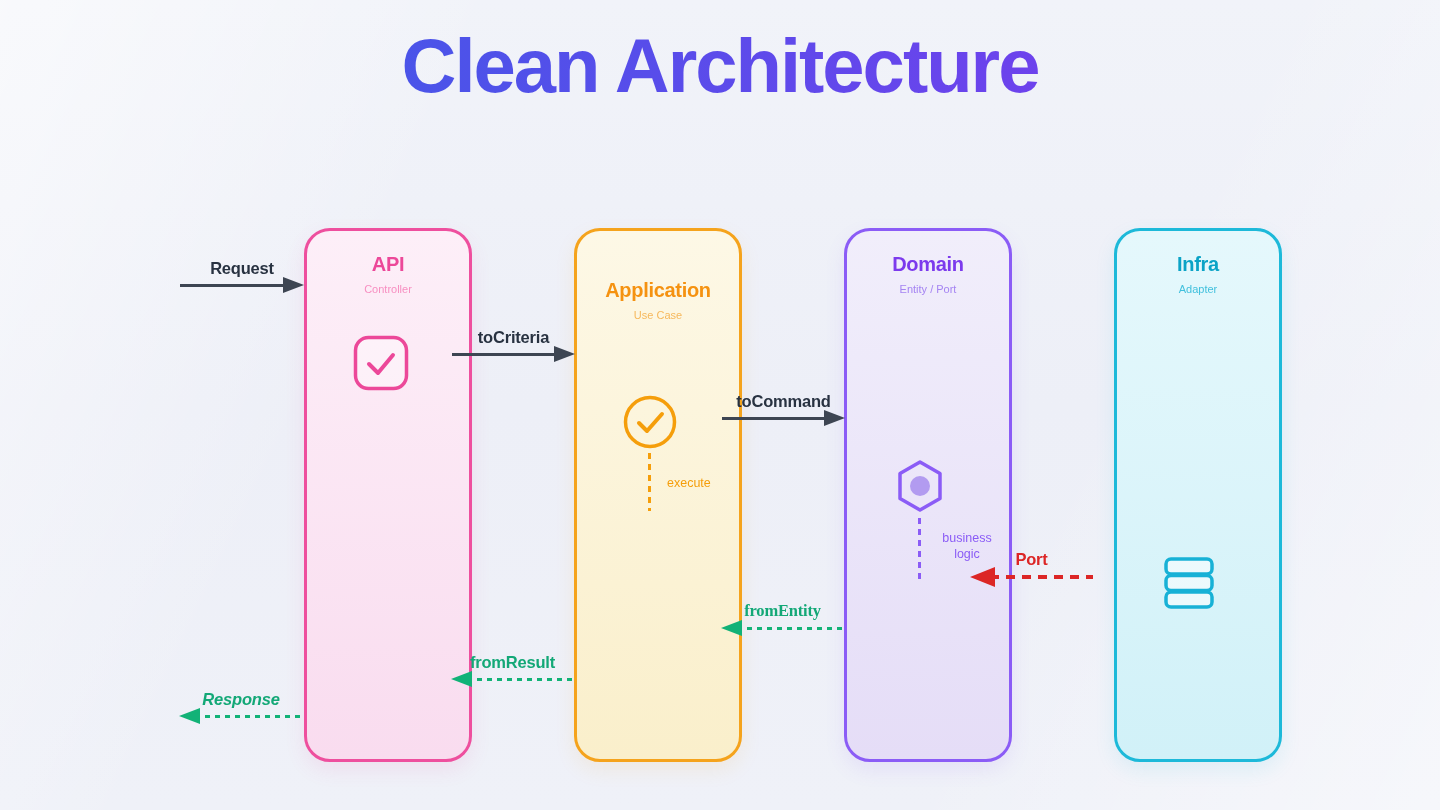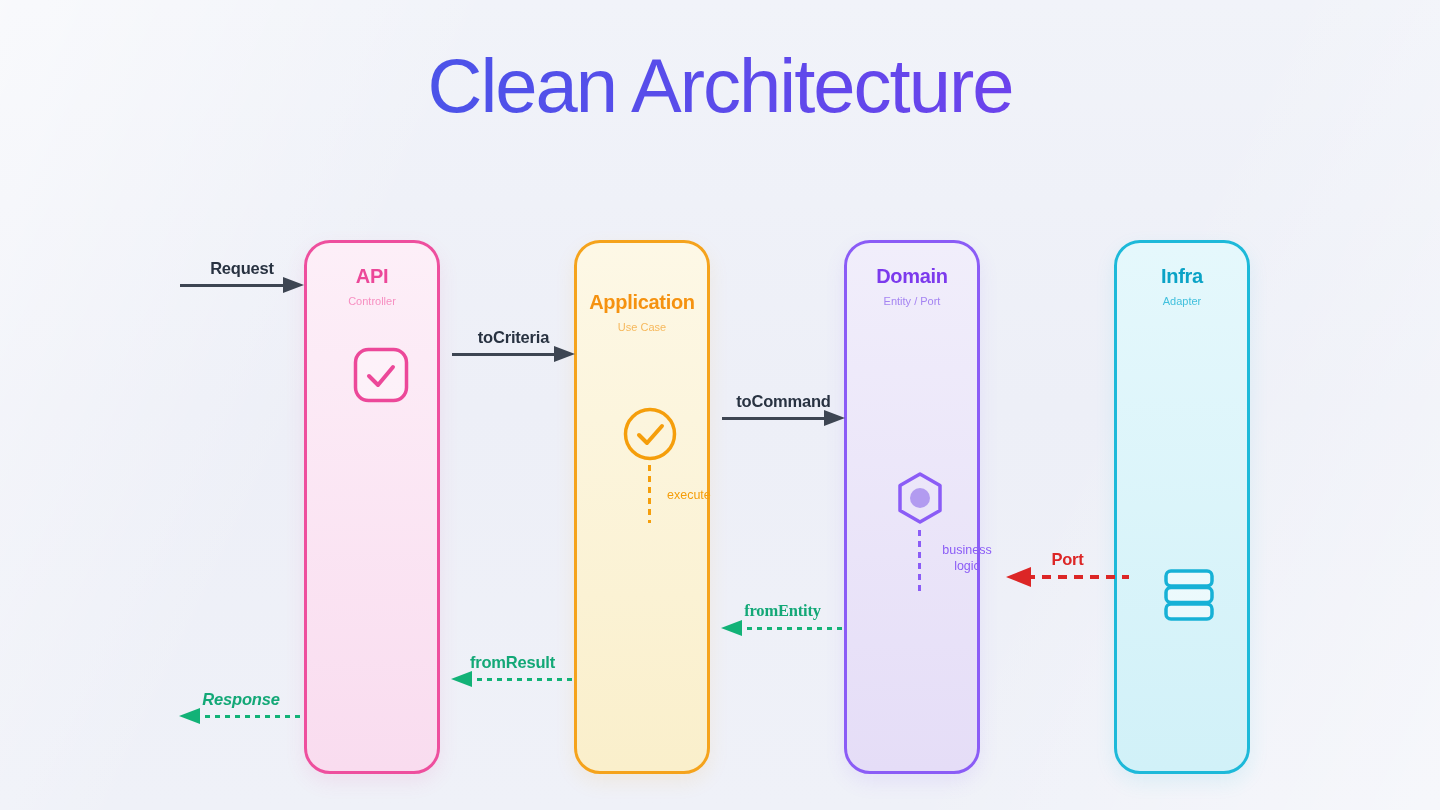--- a/index.html
+++ b/index.html
@@ -11,29 +11,29 @@
     background:
       linear-gradient(115deg, rgba(255,255,255,.55) 0%, rgba(255,255,255,0) 28%),
       linear-gradient(295deg, rgba(255,255,255,.45) 0%, rgba(255,255,255,0) 30%),
       linear-gradient(180deg,#f1f3f9 0%, #edeff7 50%, #eff1f8 100%);
   }
 
   
   .page-title {
     position:absolute; top:22px; left:0; width:100%;
     text-align:center;
-    font-size:76px; font-weight:normal; letter-spacing:-2px;
+    font-size:76px; font-weight:bold; letter-spacing:-2px;
     background:linear-gradient(90deg,#3c5be7 10%, #7b3bee 90%);
     -webkit-background-clip:text; background-clip:text;
-    -webkit-text-fill-color:transparent; color:transparent;margin-top:20px;
+    -webkit-text-fill-color:transparent; color:transparent;
   }
 
   
   .col {
-    position:absolute; top:240px; width:136px; height:534px;
+    position:absolute; top:228px; width:168px; height:534px;
     border-radius:26px; border:3px solid; text-align:center;
   }
   .col-title { font-size:20px; font-weight:bold; margin-top:22px; letter-spacing:-.3px; }
   .col-sub   { font-size:11px; margin-top:7px; }
 
   .col-api    { left:304px;  border-color:#ee4f9e; background:linear-gradient(180deg,#fdeff8 0%,#f9dcef 100%); box-shadow:0 8px 20px rgba(238,79,158,.10); }
   .col-app    { left:574px;  border-color:#f5a31c; background:linear-gradient(180deg,#fdf8e6 0%,#faefcb 100%); box-shadow:0 8px 20px rgba(245,163,28,.10); }
   .col-domain { left:844px;  border-color:#8b5cf6; background:linear-gradient(180deg,#f1eefb 0%,#e5ddf7 100%); box-shadow:0 8px 20px rgba(139,92,246,.10); }
   .col-infra  { left:1114px; border-color:#1db9d9; background:linear-gradient(180deg,#e5f8fc 0%,#d1f1f8 100%); box-shadow:0 8px 20px rgba(29,185,217,.10); }
 
@@ -85,21 +85,21 @@
   .head-left-green { left:0; bottom:-6px;
     border-top:8px solid transparent; border-bottom:8px solid transparent;
     border-right:21px solid #12b277; }
   .head-left-red { left:0; bottom:-9px;
     border-top:10px solid transparent; border-bottom:10px solid transparent;
     border-right:25px solid #dc2626; }
 
   .arrow-request    { left:180px; top:257px; width:124px; }
   .arrow-tocriteria { left:452px; top:326px; width:123px; }
   .arrow-tocommand  { left:722px; top:390px; width:123px; }
-  .arrow-port       { left:1006px; top:548px; width:123px; }
+  .arrow-port       { left:970px; top:548px; width:123px; }
   .arrow-fromentity { left:721px; top:600px; width:123px;font-family:Liberation Serif, serif; }
   .arrow-fromresult { left:451px; top:651px; width:123px; }
   .arrow-response   { left:179px; top:688px; width:124px;font-style:italic; }
 </style>
 </head>
 <body>
 
 <div class="stage">
 
   <h1 class="page-title">Clean Architecture</h1>

